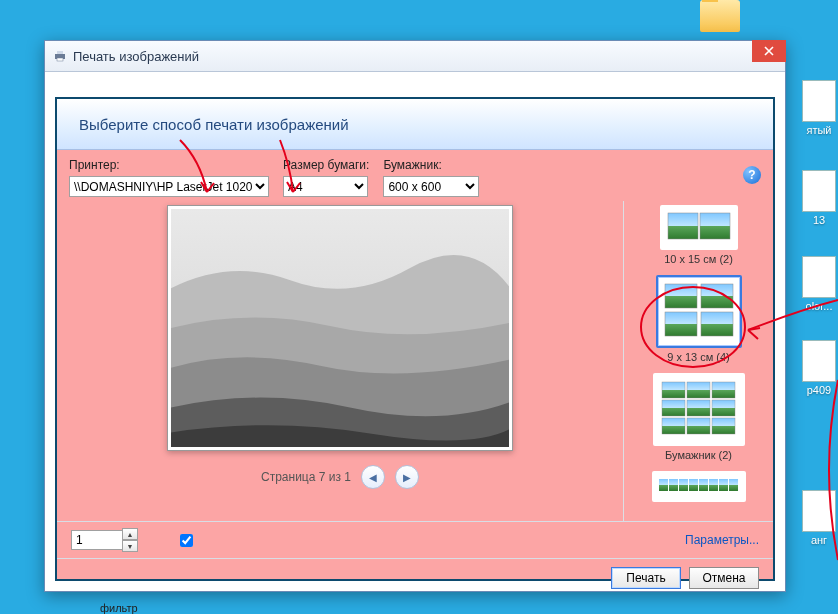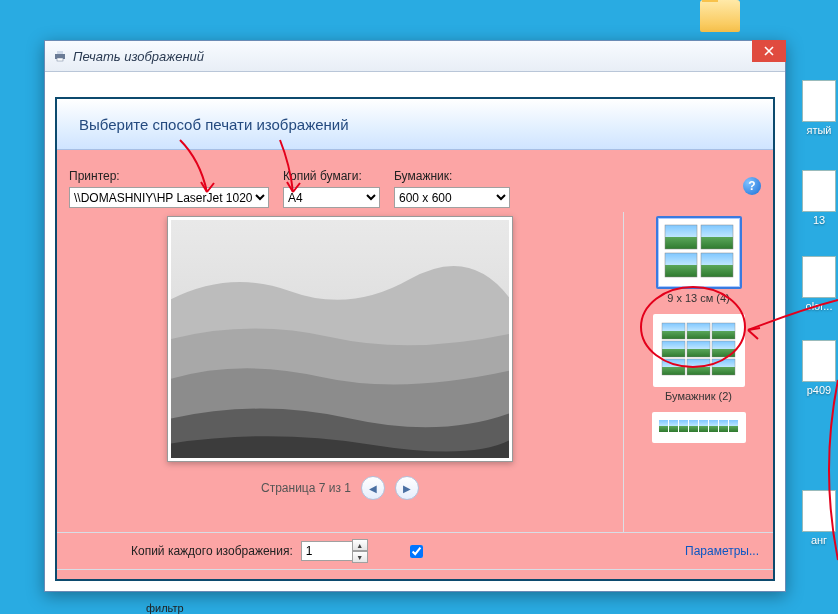--- a/index.html
+++ b/index.html
@@ -5,28 +5,28 @@
   html,body{margin:0;padding:0;font-family:"Segoe UI","Tahoma",sans-serif;font-size:12px;color:#222;}
   body{width:838px;height:614px;background:#29abe2;position:relative;overflow:hidden;}
   
   .desk-icon{position:absolute;width:60px;text-align:center;color:#fff;font-size:11px;}
   .desk-icon .folder{width:40px;height:32px;margin:0 auto 2px;background:linear-gradient(#ffe9a8,#f8c24b);border-radius:3px 3px 2px 2px;position:relative;}
   .desk-icon .folder::before{content:"";position:absolute;top:-6px;left:2px;width:16px;height:8px;background:#f8c24b;border-radius:2px 2px 0 0;}
   .desk-icon .file{width:32px;height:40px;margin:0 auto 2px;background:#fff;border:1px solid #9bb;position:relative;}
   .desk-icon .label{display:block;text-shadow:0 1px 2px rgba(0,0,0,.4);word-break:break-all;}
   
   .dialog{position:absolute;left:44px;top:40px;width:740px;height:550px;background:#fff;border:1px solid #6a8bb5;box-shadow:0 4px 16px rgba(0,0,0,.35);}
-  .titlebar{height:30px;background:linear-gradient(#f8fbff,#e8eef6);border-bottom:1px solid #b9c6d8;display:flex;align-items:center;padding:0 8px;color:#2a3a52;font-size:13px;font-style:italic;}
+  .titlebar{height:30px;background:linear-gradient(#f8fbff,#e8eef6);border-bottom:1px solid #b9c6d8;display:flex;align-items:center;padding:0 8px;color:#2a3a52;font-size:13px;}
   .titlebar .ticon{width:14px;height:14px;margin-right:6px;display:inline-block;}
   .close-btn{position:absolute;right:-1px;top:-1px;width:34px;height:22px;background:#e04b3f;color:#fff;display:flex;align-items:center;justify-content:center;cursor:pointer;font-size:14px;}
   .inner{position:absolute;left:10px;right:10px;top:56px;bottom:10px;border:2px solid #0c4a6e;background:#fca5a5;}
   
   .banner{height:50px;background:linear-gradient(#ffffff,#e1efff 60%,#cfe4ff);border-bottom:1px solid #a7bfe4;display:flex;align-items:center;padding:0 22px;color:#244a7f;font-size:15px;}
   
-  .settings{display:flex;padding:8px 12px 4px;gap:14px;position:relative;margin-top:11px;}
+  .settings{display:flex;padding:8px 12px 4px;gap:14px;position:relative;}
   .col{display:flex;flex-direction:column;}
   .col label{margin-bottom:4px;color:#222;}
   select{font:inherit;height:21px;border:1px solid #a0a0a0;background:#fff;}
   .help{position:absolute;right:12px;top:16px;width:18px;height:18px;border-radius:50%;background:radial-gradient(circle at 30% 30%,#7fc1ff,#1a6fd6);color:#fff;font-weight:bold;display:flex;align-items:center;justify-content:center;font-size:12px;cursor:pointer;}
   
   .main{display:flex;height:320px;}
   .preview-area{flex:1;display:flex;flex-direction:column;align-items:center;justify-content:flex-start;padding-top:4px;}
   .paper{width:346px;height:246px;border:1px solid #999;box-shadow:0 2px 6px rgba(0,0,0,.25);background:#fff;padding:3px;box-sizing:border-box;}
   .photo{width:100%;height:100%;}
   .pager{margin-top:14px;display:flex;align-items:center;gap:10px;color:#555;}
@@ -80,21 +80,21 @@
 </div>
 <div class="desk-icon" style="left:789px;top:340px;">
   <div class="file"></div>
   <span class="label">p409</span>
 </div>
 <div class="desk-icon" style="left:789px;top:490px;">
   <div class="file"></div>
   <span class="label">анг</span>
 </div>
 
-<span class="bg-text" style="left:100px;top:602px;margin-left:46px;">фильтр</span>
+<span class="bg-text" style="left:100px;top:602px;">фильтр</span>
 <span class="bg-text" style="left:400px;top:624px;">72.6.7709</span>
 
 <div class="dialog">
   <div class="close-btn">
     <svg width="10" height="10" viewBox="0 0 10 10">
         <path d="M1 1 L9 9 M9 1 L1 9" stroke="#fff" stroke-width="1.6"></path>
       </svg>
   </div>
   <div class="titlebar">
     <span class="ticon">
@@ -113,28 +113,28 @@
     </div>
 
     <div class="settings">
       <div class="col">
         <label>Принтер:</label>
         <select style="width:200px">
           <option>\\DOMASHNIY\HP LaserJet 1020</option>
         </select>
       </div>
       <div class="col">
-        <label>Копий бумаги:</label>
-        <select style="width:97px">
+        <label>Размер бумаги:</label>
+        <select style="width:85px">
           <option>A4</option>
         </select>
       </div>
       <div class="col">
         <label>Бумажник:</label>
-        <select style="width:116px">
+        <select style="width:96px">
           <option>600 x 600</option>
         </select>
       </div>
       <div class="help">?</div>
     </div>
 
     <div class="main">
       <div class="preview-area">
         <div class="paper">
           <svg class="photo" viewBox="0 0 340 240" preserveAspectRatio="xMidYMid slice">
@@ -153,20 +153,37 @@
           </svg>
         </div>
         <div class="pager">
           <span>Страница 7 из 1</span>
           <div class="navbtn">◀</div>
           <div class="navbtn">▶</div>
         </div>
       </div>
 
       <div class="layouts">
+        <div class="layout-item">
+          <span class="thumb">
+            <svg width="64" height="28" viewBox="0 0 64 28">
+              <defs>
+                  <linearGradient id="p1" x1="0" y1="0" x2="0" y2="1">
+                    <stop offset="0" stop-color="#7fc7ff"></stop>
+                    <stop offset=".5" stop-color="#bfe6ff"></stop>
+                    <stop offset=".5" stop-color="#5aa65a"></stop>
+                    <stop offset="1" stop-color="#2f7a2f"></stop>
+                  </linearGradient>
+                </defs>
+              <rect x="1" y="1" width="30" height="26" fill="url(#p1)" stroke="#888" stroke-width="0.5"></rect>
+              <rect x="33" y="1" width="30" height="26" fill="url(#p1)" stroke="#888" stroke-width="0.5"></rect>
+            </svg>
+          </span>
+          <div class="cap">10 x 15 см (2)</div>
+        </div>
 
         <div class="layout-item selected">
           <span class="thumb">
             <svg width="72" height="56" viewBox="0 0 72 56">
               <defs>
                   <linearGradient id="p2" x1="0" y1="0" x2="0" y2="1">
                     <stop offset="0" stop-color="#7fc7ff"></stop>
                     <stop offset=".5" stop-color="#bfe6ff"></stop>
                     <stop offset=".5" stop-color="#5aa65a"></stop>
                     <stop offset="1" stop-color="#2f7a2f"></stop>
@@ -228,35 +245,38 @@
               <rect x="60" y="1" width="9" height="12" fill="url(#p4)"></rect>
                 <rect x="70" y="1" width="9" height="12" fill="url(#p4)"></rect>
             </svg>
           </span>
         </div>
       </div>
     </div>
 
     <div class="divider"></div>
     <div class="row-copies">
-      <span class="copies-label">Копий каждого изображения:</span>
       <div class="numbox">
         <input type="text" value="1" style="">
         <div class="spinners">
           <div class="sp">▲</div>
           <div class="sp">▼</div>
         </div>
       </div>
       <label class="chk">
         <input type="checkbox" checked="" style="">
       </label>
       <span class="link">Параметры...</span>
     </div>
 
     <div class="divider"></div>
+    <div class="row-buttons">
+      <button class="btn primary">Печать</button>
+      <button class="btn">Отмена</button>
+    </div>
   </div>
 </div>
 
 <svg class="anno" style="left:0;top:0;" width="838" height="614">
   <g stroke="#e3001b" stroke-width="2" fill="none">
 
     <path d="M180 140 Q200 160 207 192"></path>
     <path d="M207 192 l-6 -10 M207 192 l7 -9"></path>
 
     <path d="M280 140 Q290 165 293 192"></path>

